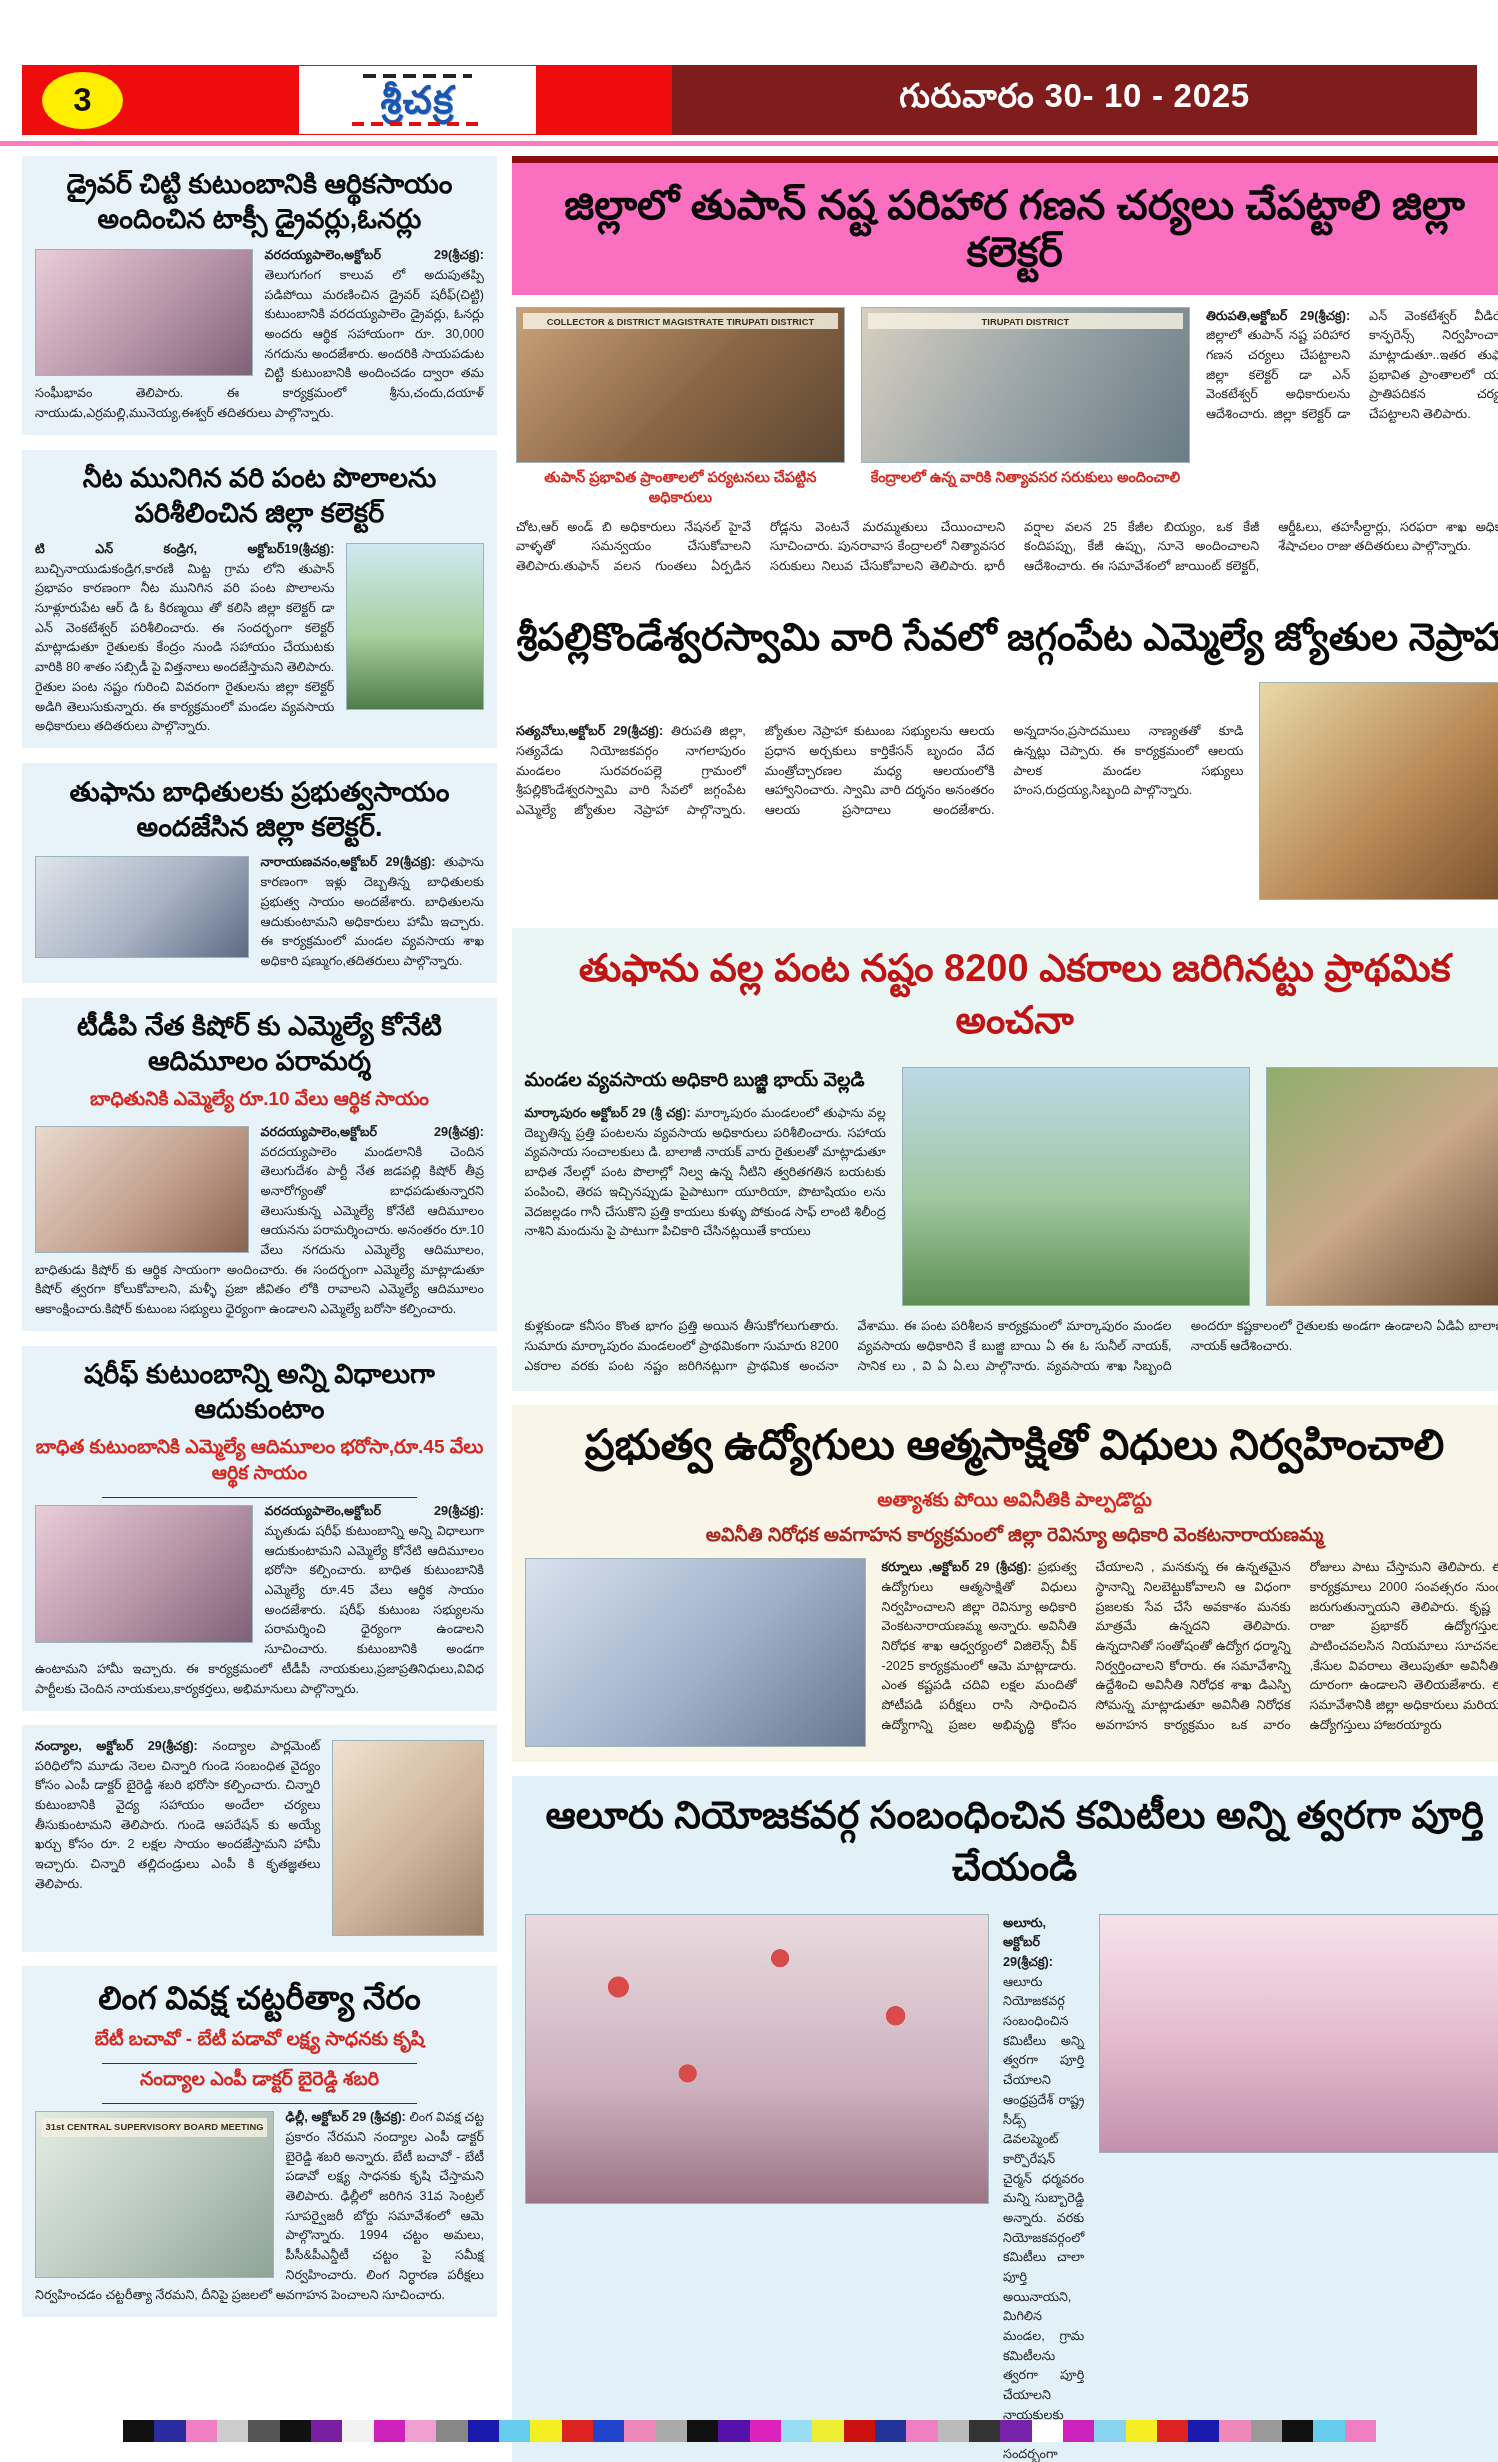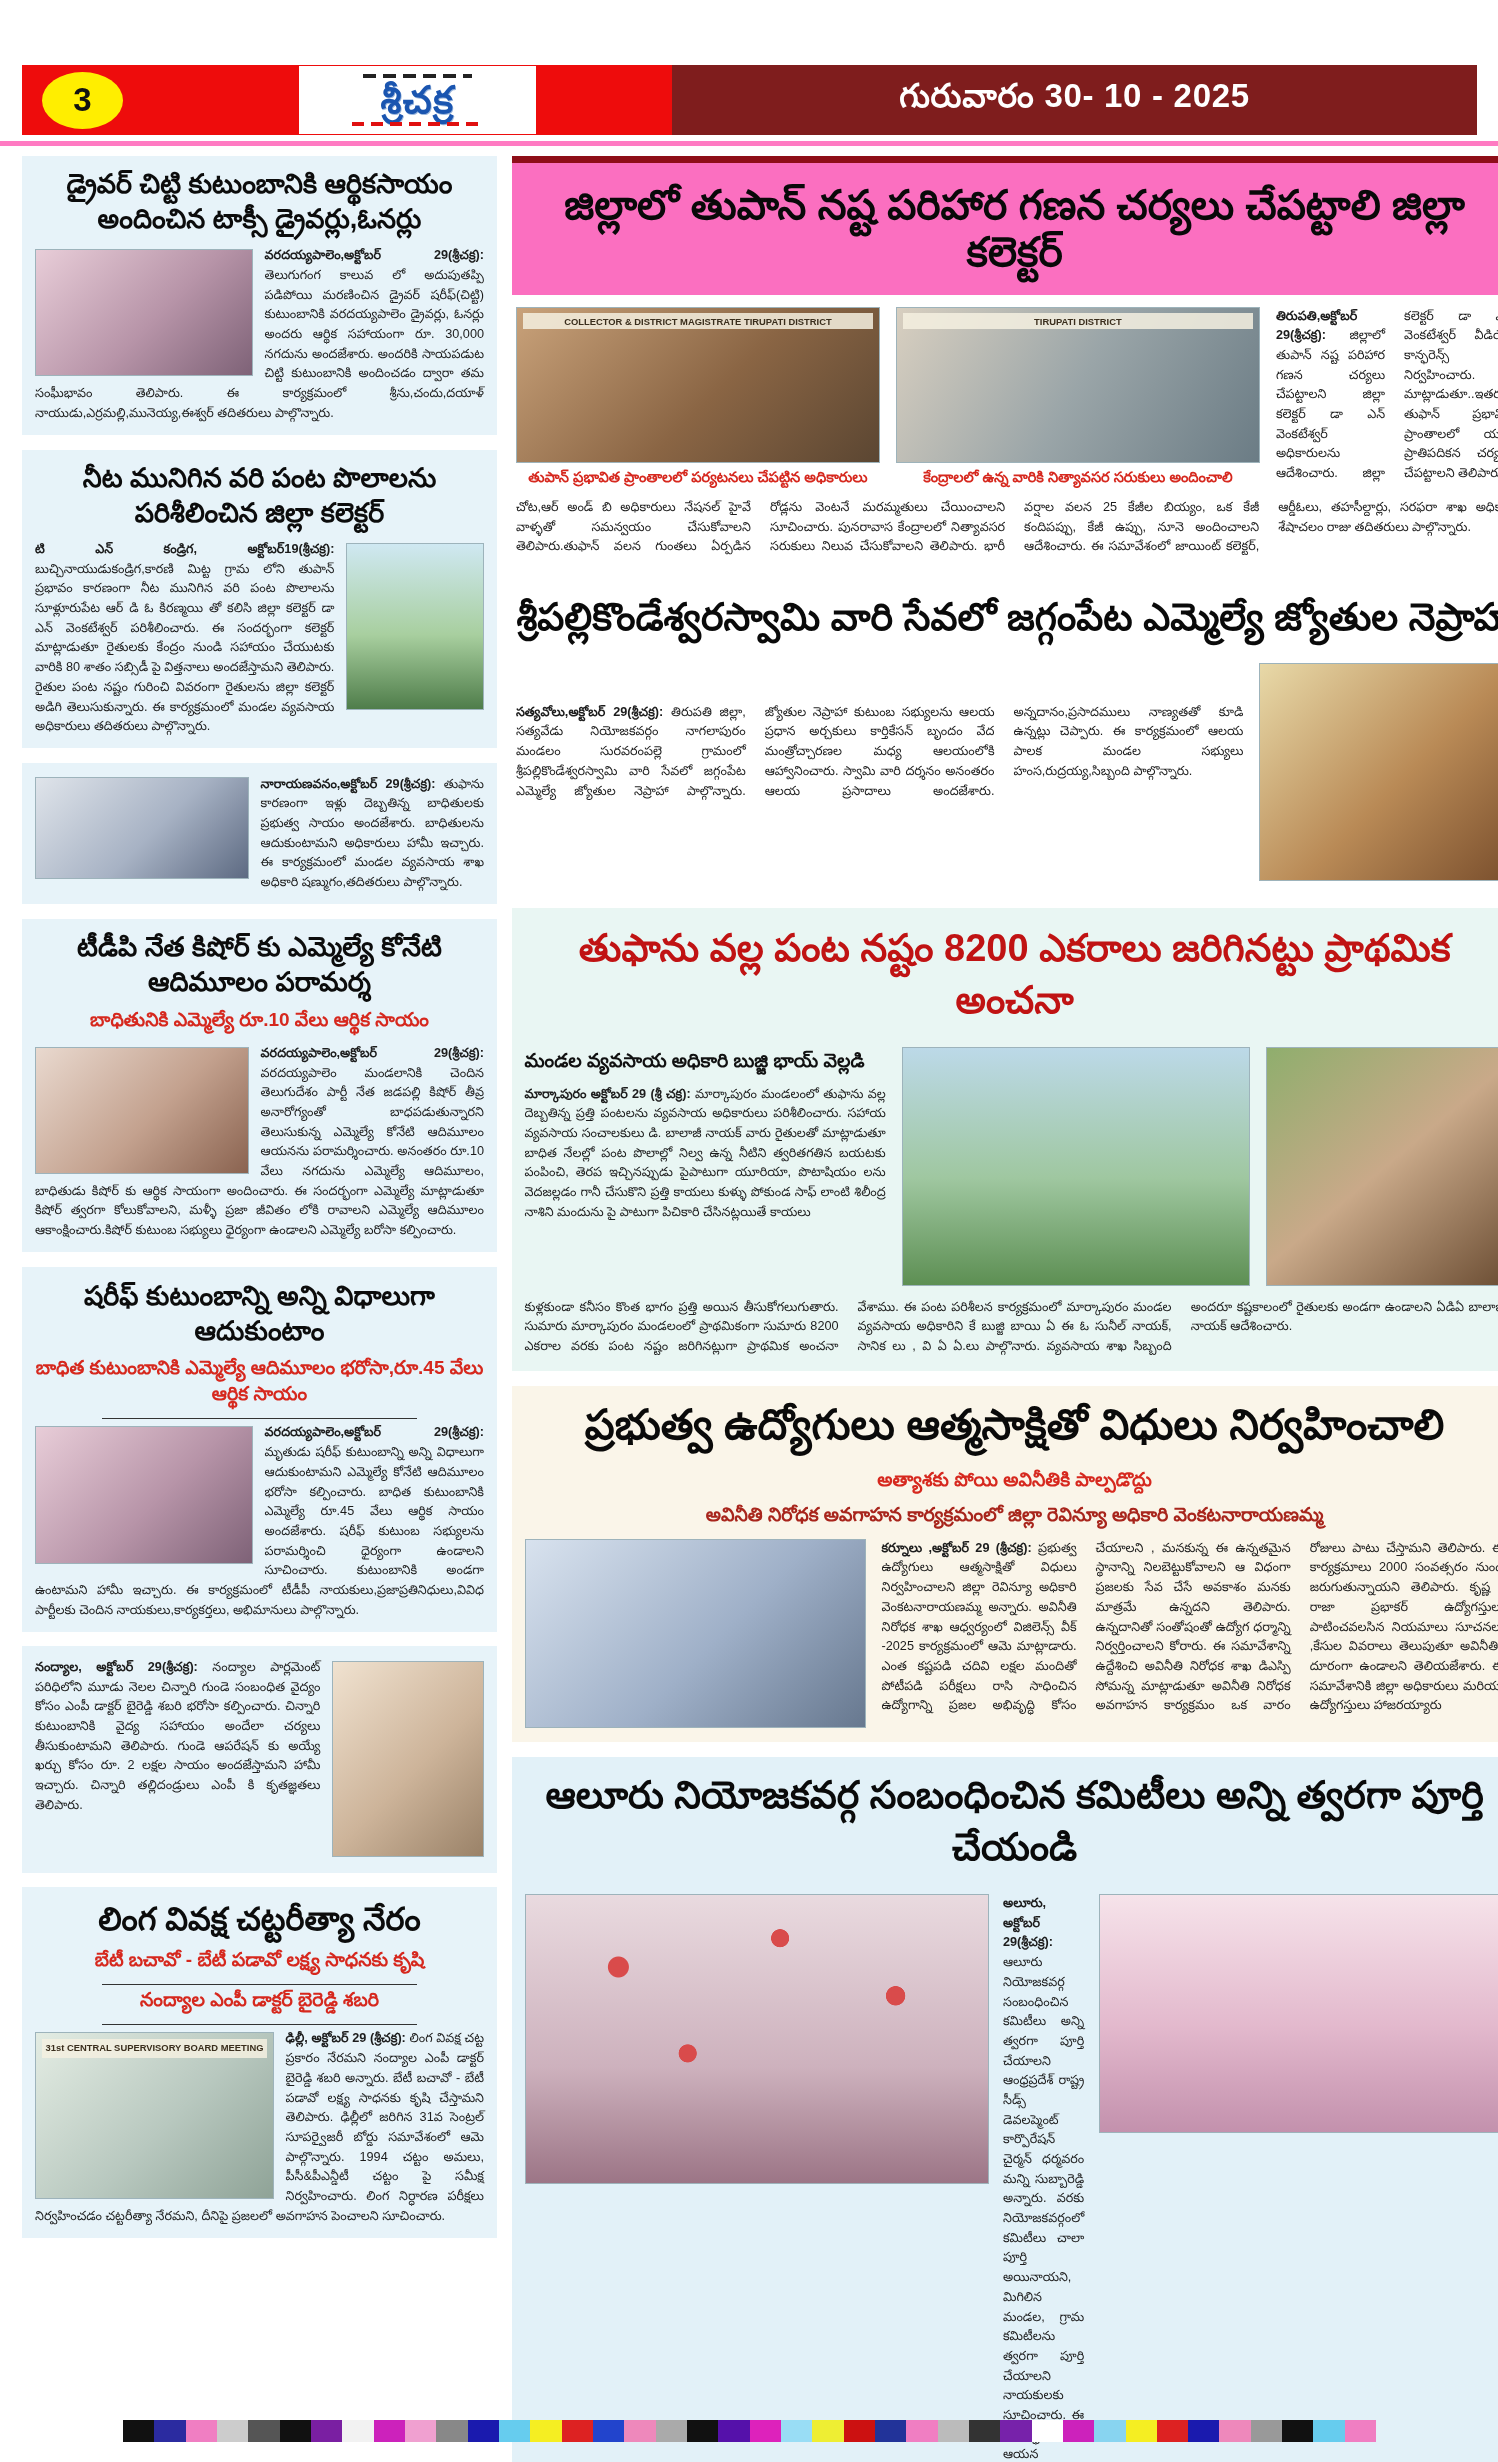--- a/index.html
+++ b/index.html
@@ -65,21 +65,21 @@
       radial-gradient(circle at 35% 55%, #d94b4b 0 8.7px, transparent 9.4px),
       linear-gradient(180deg,#e9dadf 0%,#cdb1bd 60%,#9c7586 100%); }
   .g-hall   { background: linear-gradient(180deg,#f6e3ea 0%,#e3b9cd 55%,#c391ad 100%); }
 
   
   .r-section { background: #ffffff; }
   .r1 { border-top: 7.3px solid #8e0e18; }
   .r1-headbar { background: #fb6fc0; padding: 19px 7.3px; margin-bottom: 11.6px; }
   .r1-headbar h1 { font-size: 41px; font-weight: bold; color: #090909; text-align: center; line-height: 1.15; }
   .r1-row { display: flex; gap: 16px; padding: 0 4.4px; }
-  .r1-photo-col { width: 364px; flex: none; }
+  .r1-photo-col { width: 329px; flex: none; }
   .r1-photo { height: 156px; }
   .r1-sub { color: #d6281e; font-size: 14.5px; font-weight: bold; text-align: center; margin-top: 5.8px; line-height:1.35; }
   .r1-textcol { flex: 1; }
   .cols-2 { column-count: 2; column-gap: 19px; }
   .cols-3 { column-count: 3; column-gap: 19px; }
   .cols-4 { column-count: 4; column-gap: 19px; }
   .r1-bottom { padding: 10px 4.4px 13px 4.4px; }
 
   .r2 { padding: 4.4px 4.4px 13px 4.4px; }
   .r2 h1 { font-size: 38px; font-weight: bold; color: #0a0a0a; text-align: center; margin: 7.3px 0 14.5px 0; }
@@ -150,20 +150,21 @@
       <article class="l-article">
         <h2 class="l-head">నీట మునిగిన వరి పంట పొలాలను పరిశీలించిన  జిల్లా కలెక్టర్</h2>
         <div class="body-text">
           <div class="photo ph-right g-palm" style="width:138px;height:167px;"></div>
           <p><span class="dateline">టి ఎన్ కండ్రిగ, అక్టోబర్19(శ్రీచక్ర):</span>
              <span>బుచ్చినాయుడుకండ్రిగ,కారణి మిట్ట గ్రామ లోని తుపాన్ ప్రభావం కారణంగా నీట మునిగిన వరి పంట పొలాలను సూళ్లూరుపేట ఆర్ డి ఓ కిరణ్మయి తో కలిసి జిల్లా కలెక్టర్ డా ఎన్ వెంకటేశ్వర్ పరిశీలించారు. ఈ సందర్భంగా కలెక్టర్ మాట్లాడుతూ రైతులకు కేంద్రం నుండి సహాయం చేయుటకు వారికి 80 శాతం సబ్సిడీ పై విత్తనాలు అందజేస్తామని తెలిపారు. రైతుల పంట నష్టం గురించి వివరంగా రైతులను జిల్లా కలెక్టర్ అడిగి తెలుసుకున్నారు. ఈ కార్యక్రమంలో మండల వ్యవసాయ అధికారులు తదితరులు పాల్గొన్నారు.</span></p>
         </div>
       </article>
 
       <article class="l-article">
+        <h2 class="l-head">తుఫాను బాధితులకు ప్రభుత్వసాయం అందజేసిన జిల్లా కలెక్టర్.</h2>
         <div class="body-text">
           <div class="photo ph-left g-aid" style="width:214px;height:102px;"></div>
           <p><span class="dateline">నారాయణవనం,అక్టోబర్ 29(శ్రీచక్ర):</span>
              <span>తుఫాను కారణంగా ఇళ్లు దెబ్బతిన్న బాధితులకు ప్రభుత్వ సాయం అందజేశారు. బాధితులను ఆదుకుంటామని అధికారులు హామీ ఇచ్చారు. ఈ కార్యక్రమంలో మండల వ్యవసాయ శాఖ అధికారి షణ్ముగం,తదితరులు పాల్గొన్నారు.</span></p>
         </div>
       </article>
 
       <article class="l-article">
         <h2 class="l-head">టీడీపి నేత కిషోర్ కు ఎమ్మెల్యే కోనేటి ఆదిమూలం పరామర్శ</h2>
         <div class="sub-red">బాధితునికి ఎమ్మెల్యే రూ.10 వేలు ఆర్థిక సాయం</div>

